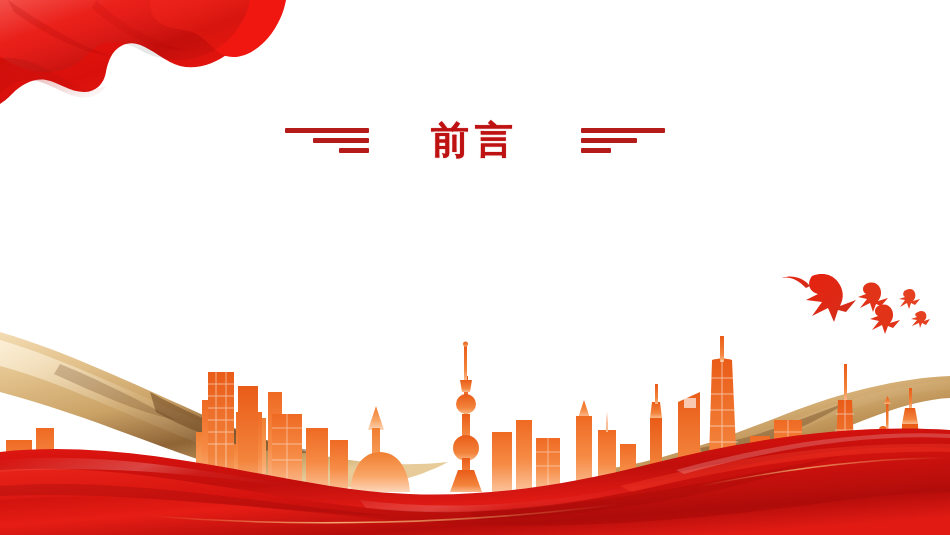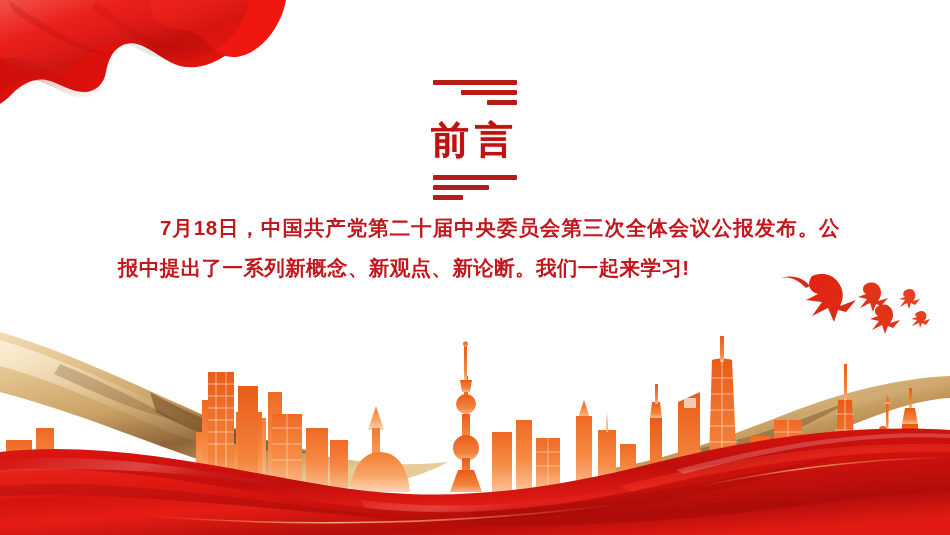--- a/index.html
+++ b/index.html
@@ -29,21 +29,20 @@
   #title-block {
     position: absolute;
     left: 0;
     top: 112px;
     width: 950px;
     height: 56px;
     display: flex;
     align-items: center;
     justify-content: center;
     gap: 16px;
-    flex-direction: column;
   }
   #title-text {
     color: #be1111;
     font-size: 38px;
     font-weight: 700;
     letter-spacing: 6px;
     line-height: 1;
     white-space: nowrap;
     text-shadow: 0 0 1px #be1111;
     padding: 0 46px;
@@ -488,15 +487,14 @@
       <div class="bar"></div>
     </div>
     <div id="title-text">前言</div>
     <div class="deco" id="deco-right">
       <div class="bar"></div>
       <div class="bar"></div>
       <div class="bar"></div>
     </div>
   </div>
 
-  <div id="body-copy">7月18日，中国共产党第二十届中央委员会第三次全体会议公报发布。公报中提出了一系列新概念、新观点、新论断。我们一起来学习!</div>
 
 </div>
 
 </body></html>

